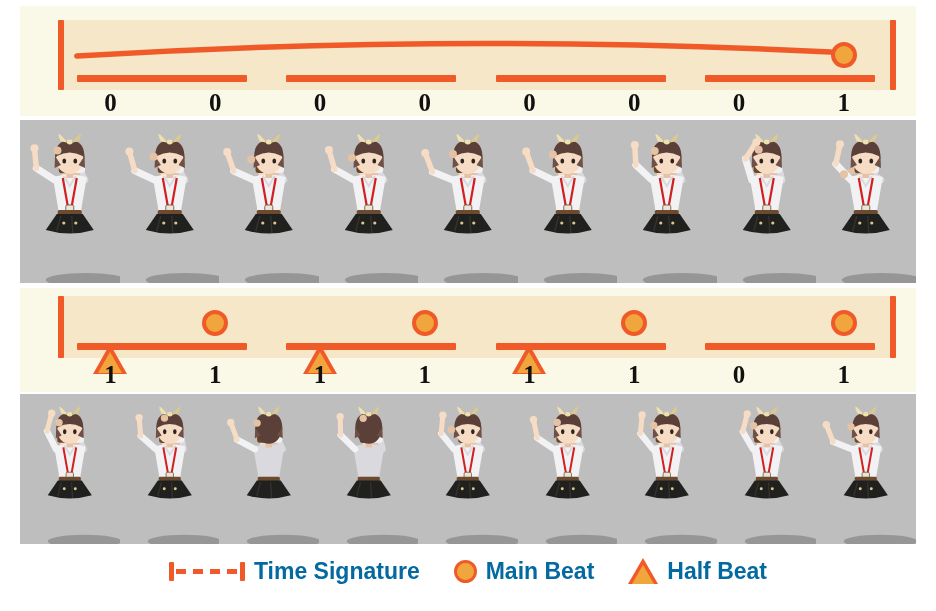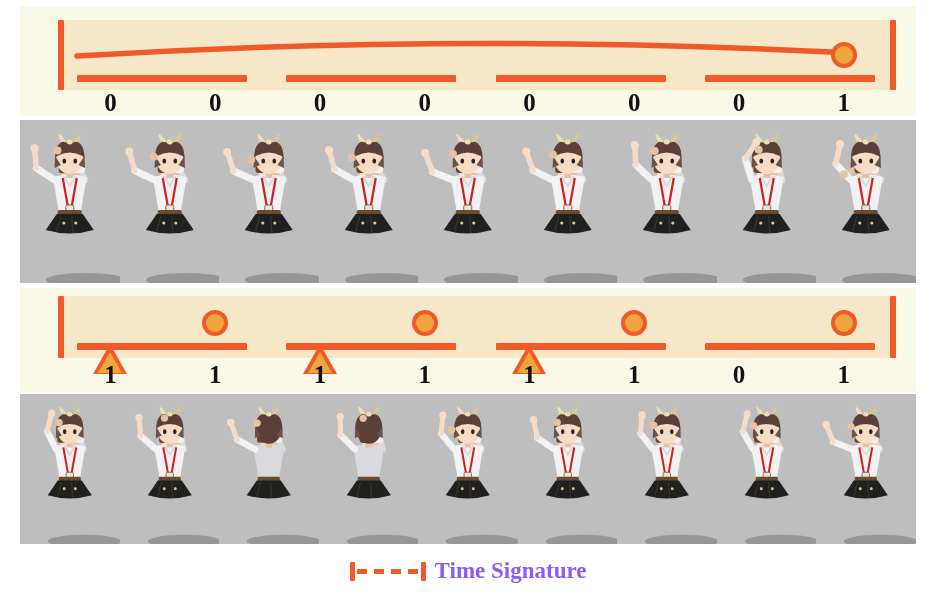--- a/index.html
+++ b/index.html
@@ -85,22 +85,22 @@
   
   .legend{
     position:absolute;left:0;top:548px;width:936px;height:46px;
     display:flex;align-items:center;justify-content:center;
     gap:0px;background:#ffffff;
   }
   .legend-item{
     display:flex;align-items:center;gap:9px;margin:0 17px;
   }
   .legend-label{
-    font-family:Liberation Serif, serif;
-    font-weight:bold;font-size:23px;color:#8b5cf6;white-space:nowrap;
+    font-family:Liberation Sans, sans-serif;
+    font-weight:bold;font-size:23px;color:#0369a1;white-space:nowrap;
   }
   .lg-timesig{display:flex;align-items:center;}
   .lg-timesig .cap{width:5px;height:19px;background:#F05A28;border-radius:1px;}
   .lg-timesig .dashes{
     width:62px;height:5px;margin:0 2px;
     background:repeating-linear-gradient(to right,#F05A28 0 10px,transparent 10px 17px);
   }
   .lg-circle{
     width:23px;height:23px;border-radius:50%;
     background:#F0A63C;border:3px solid #F05A28;box-sizing:border-box;
@@ -1128,17 +1128,28 @@
 
     <div class="legend-item">
       <span class="lg-timesig">
         <span class="cap"></span>
           <span class="dashes"></span>
           <span class="cap"></span>
       </span>
       <span class="legend-label">Time Signature</span>
     </div>
 
-
+    <div class="legend-item">
+      <span class="lg-circle"></span>
+      <span class="legend-label">Main Beat</span>
+    </div>
+
+    <div class="legend-item">
+      <span class="lg-tri">
+        <span class="o"></span>
+          <span class="i"></span>
+      </span>
+      <span class="legend-label">Half Beat</span>
+    </div>
 
 
   </div>
 </div>
 
 </body></html>

